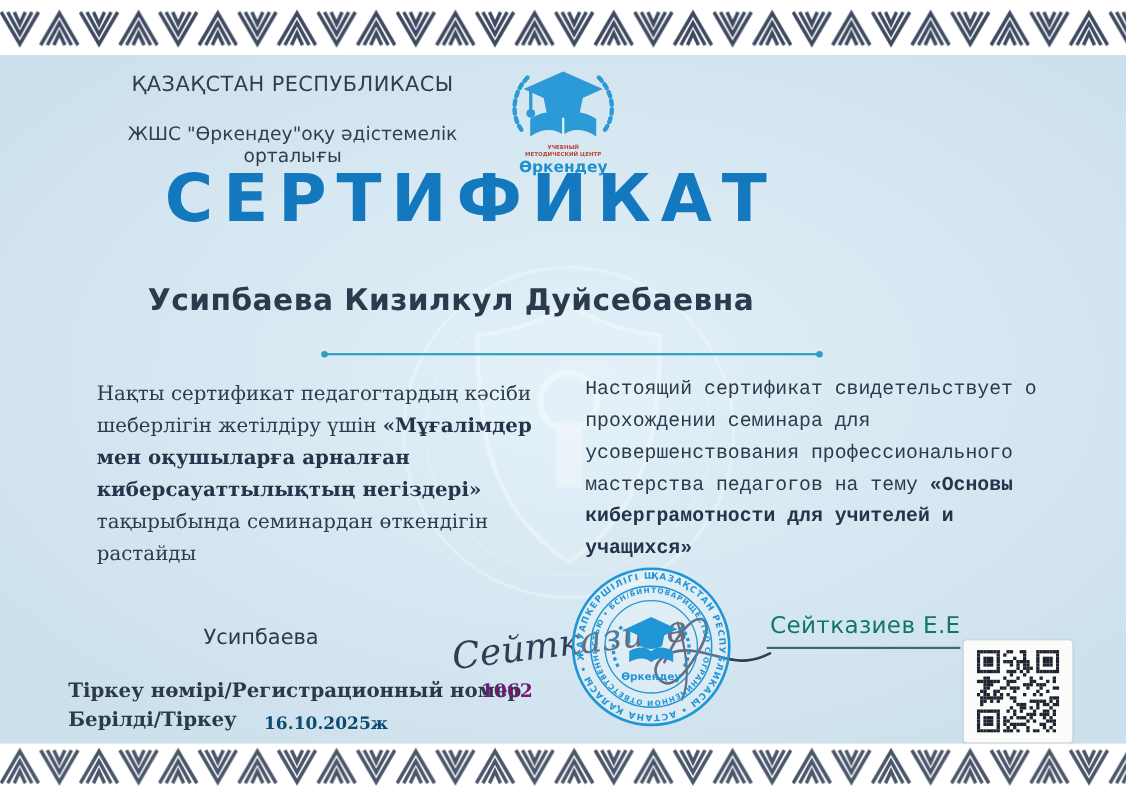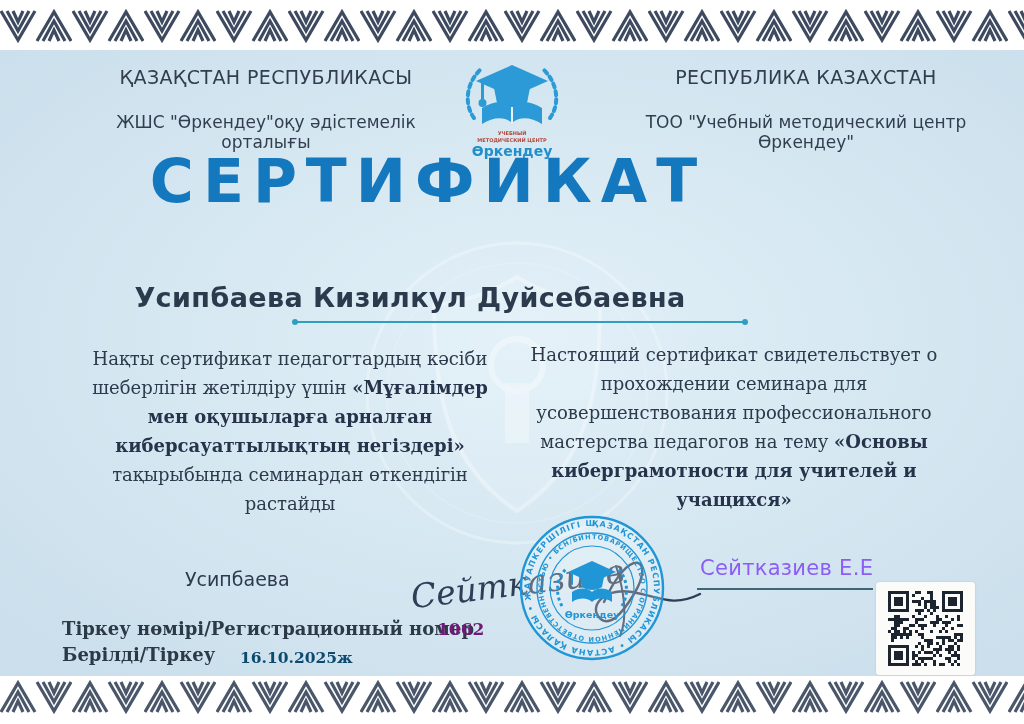--- a/index.html
+++ b/index.html
@@ -11,34 +11,34 @@
   .blue-panel{position:absolute;left:0;top:50px;width:1024px;height:626px;
       background:radial-gradient(ellipse 700px 420px at 52% 46%, #e2f0f8 0%, #d5e7f1 55%, #cbdfec 100%);}
   .watermark{position:absolute;left:352px;top:225px;opacity:.55;}
   .hdr-left{position:absolute;left:70px;top:66px;width:392px;text-align:center;color:#323e4f;}
   .hdr-right{position:absolute;left:596px;top:66px;width:420px;text-align:center;color:#323e4f;}
   .hdr-l1{font-size:19px;letter-spacing:.4px;margin-bottom:24px;}
   .hdr-l2{font-size:17px;}
   .logo-wrap{position:absolute;left:452px;top:56px;width:120px;height:106px;}
   .cert-title{position:absolute;left:0;top:146px;width:856px;text-align:center;
       font-size:60px;font-weight:800;letter-spacing:9px;color:#1478be;}
-  .recipient{position:absolute;left:0;top:282px;width:820px;text-align:center;
+  .recipient{position:absolute;left:0;top:258px;width:820px;text-align:center;
       font-size:27px;font-weight:700;color:#2b3a4d;letter-spacing:.4px;}
   .divider{position:absolute;left:296px;top:321px;width:448px;height:2px;background:#2f9fc0;}
   .divider .dot{position:absolute;top:-2px;width:6px;height:6px;border-radius:50%;background:#2f9fc0;}
   .divider .dot.l{left:-4px;} .divider .dot.r{right:-4px;}
-  .para{position:absolute;text-align:center;color:#2d3a4b;
+  .para{position:absolute;color:#2d3a4b;
       font-family:"DejaVu Serif",serif;font-size:18px;line-height:29px;}
   .para.left{left:88px;top:344px;width:404px;}
-  .para.right{left:518px;top:340px;width:432px;}
+  .para.right{left:532px;top:340px;width:432px;font-family:Liberation Mono, monospace;}
   .para b{color:#26334a;}
   .director{position:absolute;left:185px;top:568px;font-size:19px;color:#2e3a4c;}
   .sig-script{position:absolute;left:408px;top:532px;width:300px;height:110px;}
   .stamp{position:absolute;left:517px;top:513px;width:150px;height:150px;}
-  .sig-name{position:absolute;left:700px;top:556px;font-size:21px;color:#8b5cf6;letter-spacing:.3px;}
+  .sig-name{position:absolute;left:700px;top:556px;font-size:21px;color:#0f766e;letter-spacing:.3px;}
   .sig-line{position:absolute;left:697px;top:588px;width:176px;height:2px;background:#3d6676;}
   .qr-box{position:absolute;left:876px;top:582px;width:99px;height:93px;background:#fbfbf9;
       border-radius:3px;box-shadow:0 0 2px rgba(0,0,0,.15);display:flex;align-items:center;justify-content:center;}
   .reg-label{position:absolute;left:62px;top:618px;font-family:"DejaVu Serif",serif;
       font-weight:700;font-size:18px;color:#2c3947;}
   .reg-number{position:absolute;left:437px;top:619px;font-family:"DejaVu Serif",serif;
       font-weight:700;font-size:17px;color:#701a75;}
   .issued-label{position:absolute;left:62px;top:644px;font-family:"DejaVu Serif",serif;
       font-weight:700;font-size:18px;color:#2c3947;}
   .issued-date{position:absolute;left:240px;top:648px;font-family:"DejaVu Serif",serif;
@@ -103,24 +103,20 @@
         <circle cx="30.5" cy="47" r="4"></circle>
       </g>
       <path d="M30,52 C42,44 54,45 60,51 C66,45 78,44 90,52 L90,68 C78,60 66,61 60,67 C54,61 42,60 30,68 Z" fill="#2b9ad6"></path>
       <line x1="60" y1="51" x2="60" y2="67" stroke="#e8f4fb" stroke-width="2"></line>
       <text x="60" y="79" text-anchor="middle" class="logo-txt-red">УЧЕБНЫЙ</text>
       <text x="60" y="85.5" text-anchor="middle" class="logo-txt-red">МЕТОДИЧЕСКИЙ ЦЕНТР</text>
       <text x="60" y="100" text-anchor="middle" class="logo-txt-blue">Өркендеу</text>
     </svg>
   </div>
 
-  <div class="hdr-right">
-    <div class="hdr-l1">РЕСПУБЛИКА КАЗАХСТАН</div>
-    <div class="hdr-l2">ТОО "Учебный методический центр Өркендеу"</div>
-  </div>
 
   <div class="cert-title">СЕРТИФИКАТ</div>
 
   <div class="recipient">Усипбаева Кизилкул Дуйсебаевна</div>
   <div class="divider">
     <span class="dot l"></span>
     <span class="dot r"></span>
   </div>
 
   <div class="para left"><span>Нақты сертификат педагогтардың кәсіби шеберлігін жетілдіру үшін </span><b>«Мұғалімдер мен оқушыларға арналған киберсауаттылықтың негіздері»</b><span> тақырыбында семинардан өткендігін растайды</span></div>

